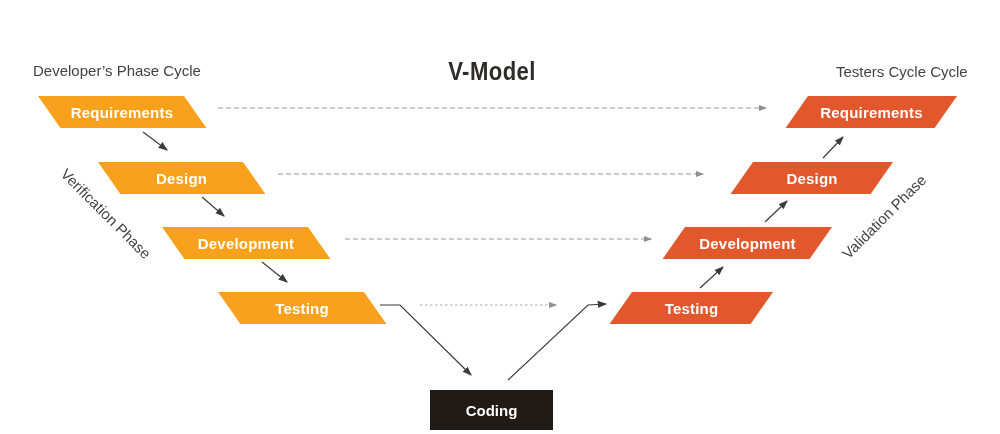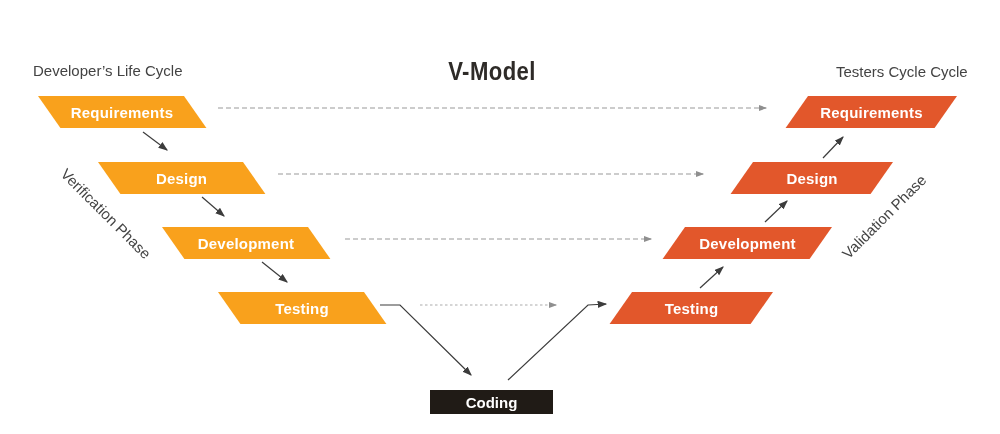--- a/index.html
+++ b/index.html
@@ -27,37 +27,37 @@
   .stage .bg{
     position:absolute;top:0;height:32px;transform-origin:0 0;
   }
   .stage.dev-side .bg{left:0;background:var(--developer-stage,#F9A11C);transform:skewX(35deg);}
   .stage.test-side .bg{left:22px;background:var(--tester-stage,#E2572B);transform:skewX(-35deg);}
   .stage .label{
     position:absolute;inset:0;display:flex;align-items:center;justify-content:center;
     color:var(--stage-text,#FFFFFF);font-size:15px;font-weight:bold;letter-spacing:.2px;
   }
   .coding-box{
-    position:absolute;left:430px;top:390px;width:123px;height:24px;
+    position:absolute;left:430px;top:390px;width:123px;height:40px;
     background:var(--coding-bg,#201B16);display:flex;align-items:center;justify-content:center;
     color:var(--stage-text,#FFFFFF);font-size:15px;font-weight:bold;
   }
   svg.arrows{position:absolute;left:0;top:0;}
   .solid{stroke:var(--solid-arrow,#3C3C3C);stroke-width:1.2;fill:none;}
   .dashed{stroke:var(--dashed-arrow,#9A9A9A);stroke-width:1.2;fill:none;stroke-dasharray:5 3;}
   .dashed.fine{stroke:#ABABAB;stroke-dasharray:2.5 2.5;}
 </style>
 </head>
 <body>
 
 <div class="canvas">
 
   <div class="title">V-Model</div>
 
-  <div class="corner-label left">Developer’s Life Cycle</div>
+  <div class="corner-label left">Developer’s Phase Cycle</div>
   <div class="corner-label right">Testers Cycle Cycle</div>
 
   <div class="phase-label verification">Verification Phase</div>
   <div class="phase-label validation">Validation Phase</div>
 
   <svg class="arrows" width="1000" height="434" viewBox="0 0 1000 434">
     <defs>
       <marker id="ah-dark" markerWidth="9" markerHeight="7" refX="7" refY="3" orient="auto">
         <path d="M0,0 L8,3 L0,6 Z" fill="#3C3C3C"></path>
       </marker>

